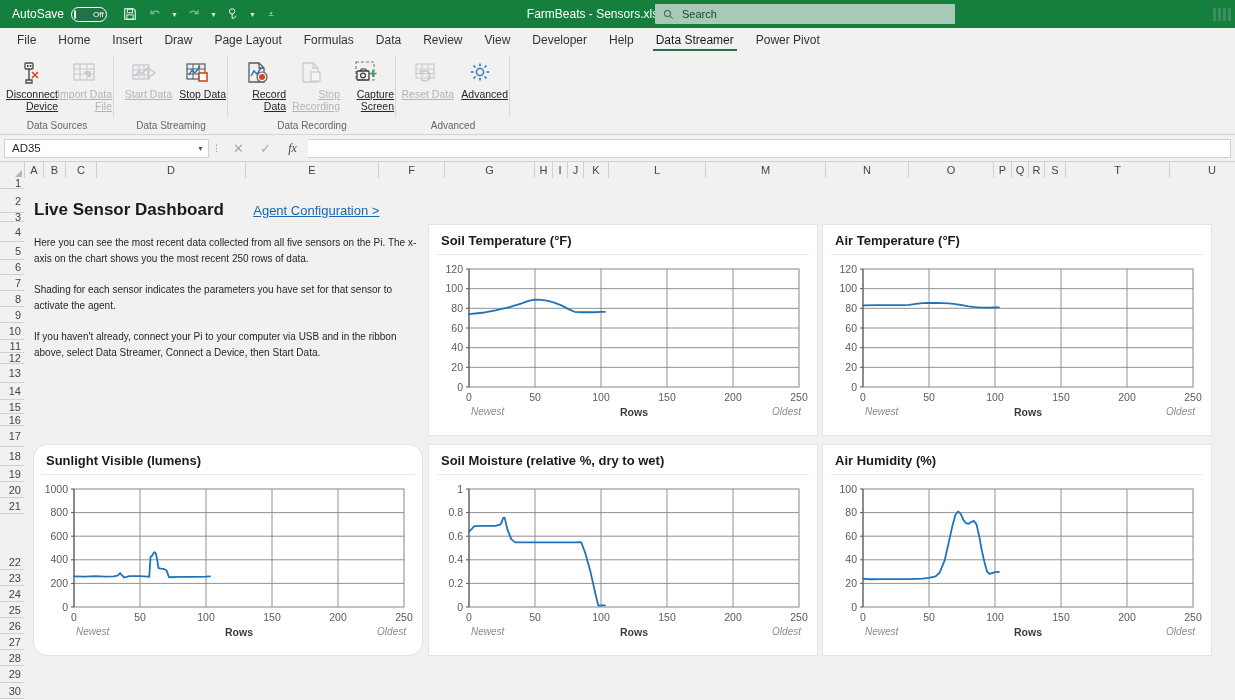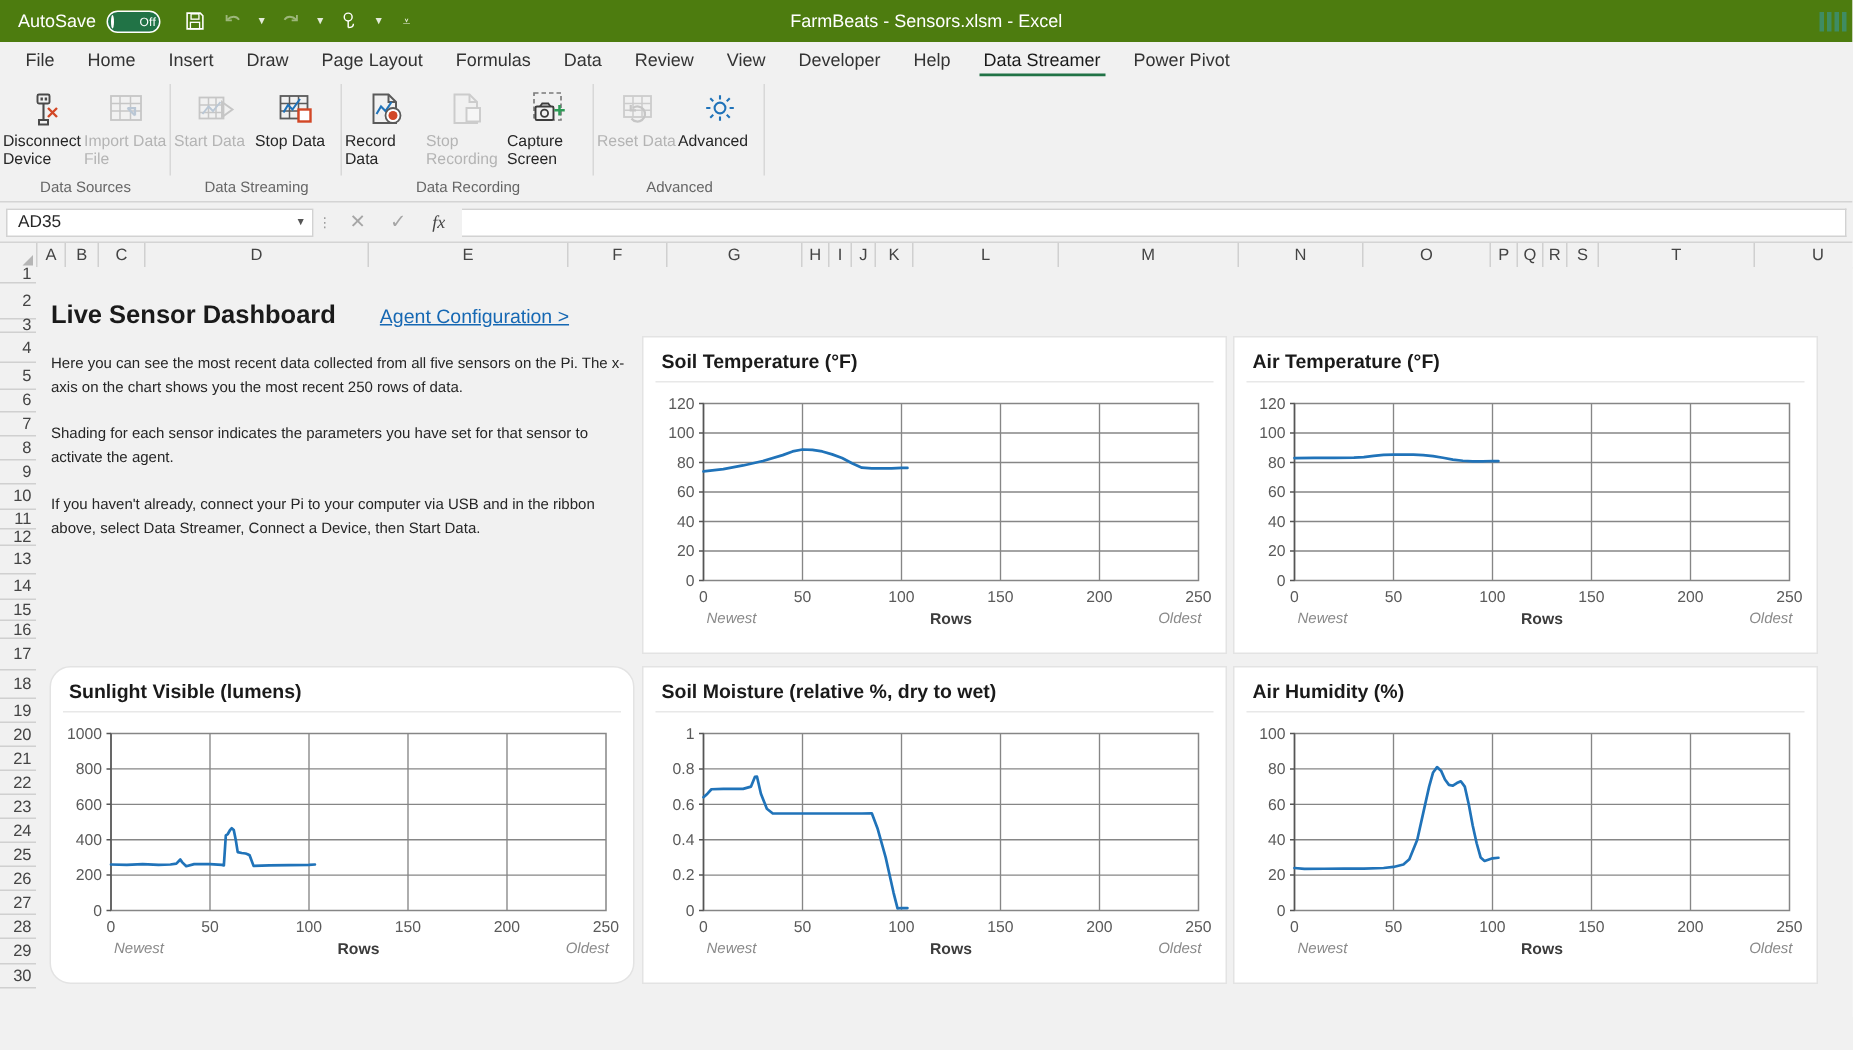--- a/index.html
+++ b/index.html
@@ -5,21 +5,21 @@
   html,body{margin:0;padding:0;}
   body{
     width:1235px;height:700px;overflow:hidden;
     font-family:"Liberation Sans","DejaVu Sans",sans-serif;
     font-size:12px;color:#262626;background:#f1f1f1;
     -webkit-font-smoothing:antialiased;
   }
   .app{width:1235px;height:700px;position:relative;display:flex;flex-direction:column;}
 
   
-  .titlebar{height:28px;background:#4d7c0f;display:flex;align-items:center;
+  .titlebar{height:28px;background:#15803d;display:flex;align-items:center;
             color:#ffffff;flex:0 0 28px;position:relative;}
   .autosave{display:flex;align-items:center;margin-left:12px;font-size:12px;gap:7px;}
   .toggle{width:36px;height:15px;border-radius:8px;border:1px solid #ffffff;
           background:#217346;display:flex;align-items:center;padding:0 2px;box-sizing:border-box;}
   .toggle .knob{width:9px;height:9px;border-radius:50%;background:#ffffff;}
   .toggle .lbl{font-size:8px;margin-left:17px;color:#ffffff;letter-spacing:.2px;}
   .qat{display:flex;align-items:center;gap:3px;margin-left:12px;}
   .qbtn{width:22px;height:22px;display:flex;align-items:center;justify-content:center;
         color:#ffffff;border-radius:2px;}
   .qbtn.dim{opacity:.45;}
@@ -48,22 +48,22 @@
   .ribbon{height:83px;background:#f1f1f1;display:flex;align-items:stretch;
           flex:0 0 83px;position:relative;border-bottom:1px solid #d4d4d4;}
   .group{display:flex;flex-direction:column;justify-content:space-between;
          position:relative;padding:0 3px;}
   .group .items{display:flex;align-items:flex-start;padding-top:4px;height:62px;}
   .group .gname{text-align:center;font-size:10px;color:#666666;height:15px;line-height:13px;}
   .group .sep{position:absolute;right:0;top:5px;bottom:17px;width:1px;background:#d8d8d8;}
   .cmd{width:54px;display:flex;flex-direction:column;align-items:center;gap:1px;
        padding-top:3px;}
   .cmd .ic{height:30px;display:flex;align-items:center;justify-content:center;}
-  .cmd .tx{font-size:10.5px;line-height:11.5px;text-align:left;color:#262626;
-           width:56px;word-wrap:break-word;}
+  .cmd .tx{font-size:10.5px;line-height:11.5px;text-align:right;color:#262626;
+           width:56px;word-wrap:break-word;text-decoration:underline;}
   .cmd.disabled .tx{color:#b4b4b4;}
   .cmd.disabled .ic{opacity:.42;}
 
   
   .fbar{height:26px;background:#f1f1f1;display:flex;align-items:center;
         flex:0 0 26px;padding:0 4px;gap:0;border-bottom:1px solid #d4d4d4;}
   .namebox{width:205px;height:19px;background:#ffffff;border:1px solid #d2d2d2;
            display:flex;align-items:center;justify-content:space-between;
            padding:0 4px 0 7px;box-sizing:border-box;font-size:11.5px;color:#262626;}
   .namebox .car{font-size:7px;color:#555;}
@@ -150,20 +150,29 @@
       <span class="qbtn">
         <svg width="14" height="14" viewBox="0 0 16 16">
             <circle cx="7" cy="5" r="3" fill="none" stroke="#fff" stroke-width="1.1"></circle>
             <path d="M7 8v5M7 13c2 0 4-1 4-3" fill="none" stroke="#fff" stroke-width="1.1"></path>
           </svg>
       </span>
       <span class="qcaret">▼</span>
       <span class="qcaret" style="width:20px;font-size:9px;">⩡</span>
     </div>
     <div class="wintitle">FarmBeats - Sensors.xlsm  -  Excel</div>
+    <div class="searchwrap">
+      <span class="mag">
+        <svg width="11" height="11" viewBox="0 0 16 16">
+            <circle cx="6.5" cy="6.5" r="4.5" fill="none" stroke="#174c30" stroke-width="1.3"></circle>
+            <path d="M10 10l4 4" stroke="#174c30" stroke-width="1.3"></path>
+          </svg>
+      </span>
+      <span class="ph">Search</span>
+    </div>
     <div class="winctl">
         <i></i>
         <i></i>
         <i></i>
         <i></i>
       </div>
   </div>
 
   <div class="tabs" id="tabs">
       <div class="tab">File</div>
@@ -370,21 +379,21 @@
         <div class="rowcell" style="height: 11px;">12</div>
         <div class="rowcell" style="height: 19px;">13</div>
         <div class="rowcell" style="height: 17px;">14</div>
         <div class="rowcell" style="height: 14px;">15</div>
         <div class="rowcell" style="height: 12px;">16</div>
         <div class="rowcell" style="height: 21px;">17</div>
         <div class="rowcell" style="height: 19px;">18</div>
         <div class="rowcell" style="height: 16px;">19</div>
         <div class="rowcell" style="height: 16px;">20</div>
         <div class="rowcell" style="height: 16px;">21</div>
-        <div class="rowcell" style="height: 16px;">22</div>
+        <div class="rowcell" style="height: 16px; margin-top: 40px;">22</div>
         <div class="rowcell" style="height: 16px;">23</div>
         <div class="rowcell" style="height: 16px;">24</div>
         <div class="rowcell" style="height: 16px;">25</div>
         <div class="rowcell" style="height: 16px;">26</div>
         <div class="rowcell" style="height: 16px;">27</div>
         <div class="rowcell" style="height: 16px;">28</div>
         <div class="rowcell" style="height: 17px;">29</div>
         <div class="rowcell" style="height: 16px;">30</div>
       </div>
     <div class="sheet">

